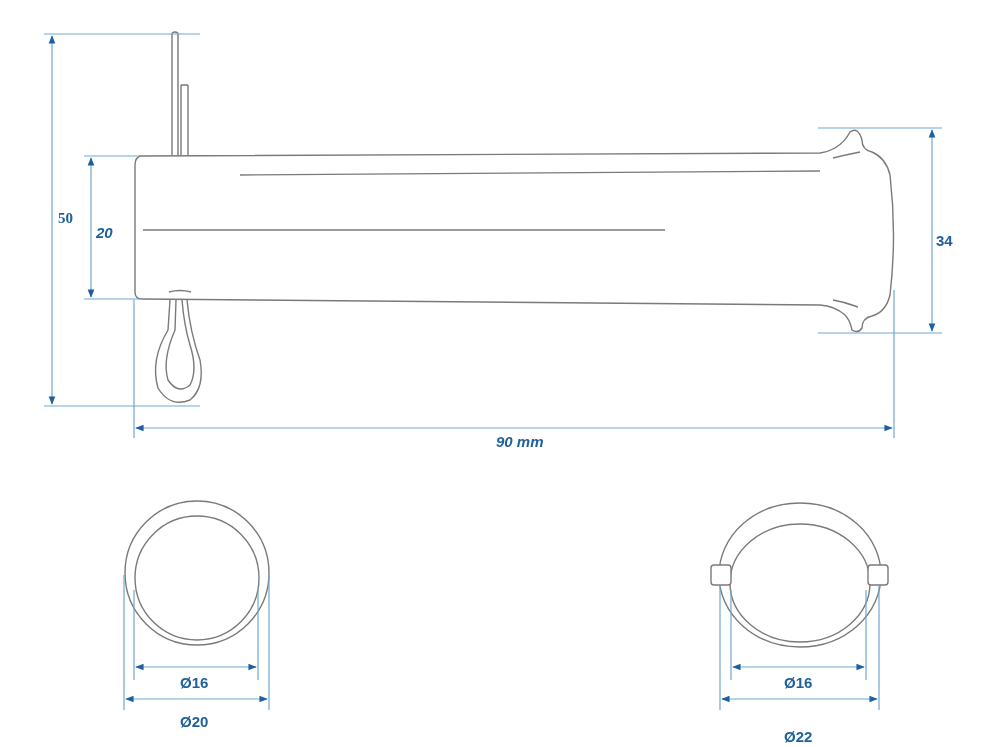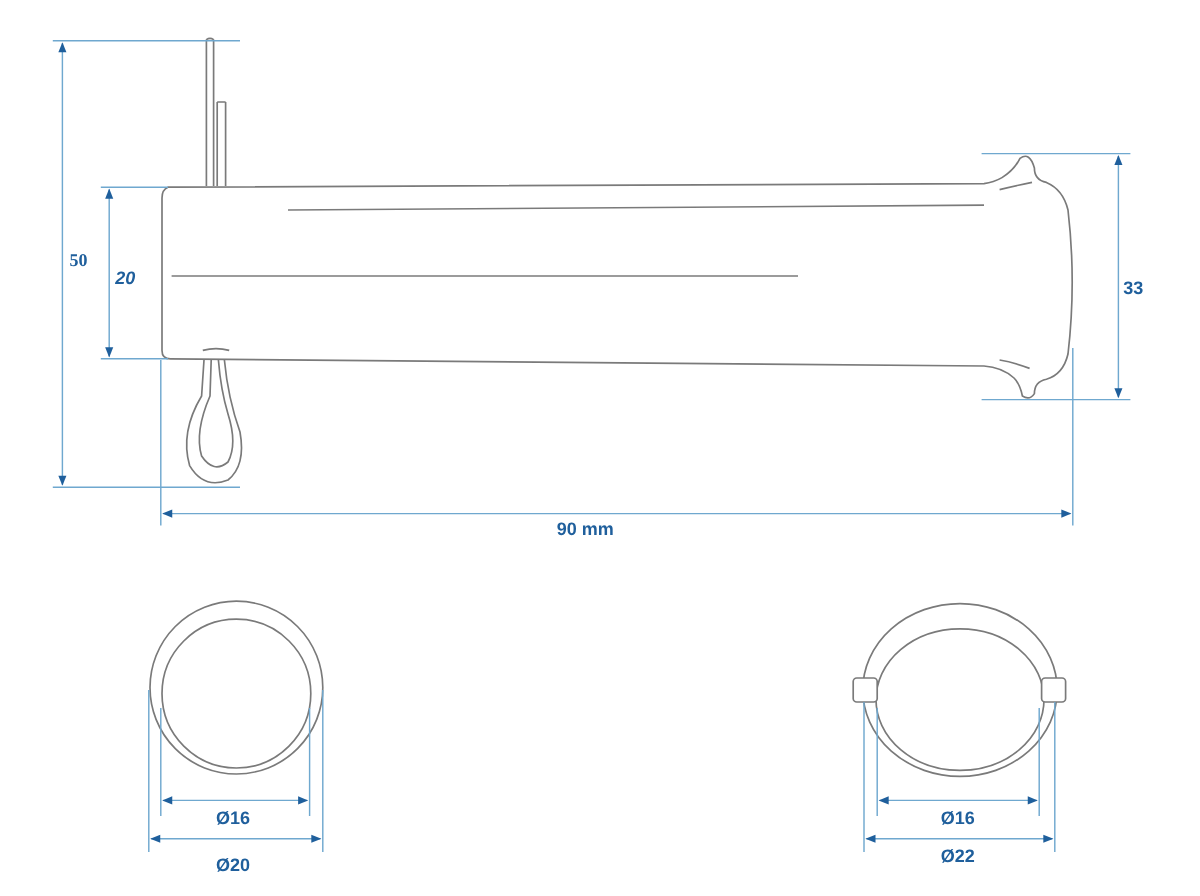--- a/index.html
+++ b/index.html
@@ -78,18 +78,18 @@
       <line x1="733" y1="667" x2="864" y2="667" marker-start="url(#arr)" marker-end="url(#arr)"></line>
       <line x1="720" y1="585" x2="720" y2="710"></line>
       <line x1="879" y1="585" x2="879" y2="710"></line>
       <line x1="722" y1="699" x2="877" y2="699" marker-start="url(#arr)" marker-end="url(#arr)"></line>
     </g>
   </g>
 </svg>
 
 <div class="lbl" style="left:58px;top:210px;font-family:Liberation Serif, serif;">50</div>
 <div class="lbl" style="left:96px;top:224px;font-style:italic;">20</div>
-<div class="lbl" style="left:936px;top:232px;">33</div>
-<div class="lbl" style="left:464px;top:433px;">90 mm</div>
+<div class="lbl" style="left:936px;top:232px;">34</div>
+<div class="lbl" style="left:496px;top:433px;font-style:italic;">90 mm</div>
 <div class="lbl" style="left:180px;top:674px;">Ø16</div>
 <div class="lbl" style="left:180px;top:713px;">Ø20</div>
 <div class="lbl" style="left:784px;top:674px;">Ø16</div>
-<div class="lbl" style="left:784px;top:705px;">Ø22</div>
+<div class="lbl" style="left:784px;top:728px;">Ø22</div>
 
 </body></html>

